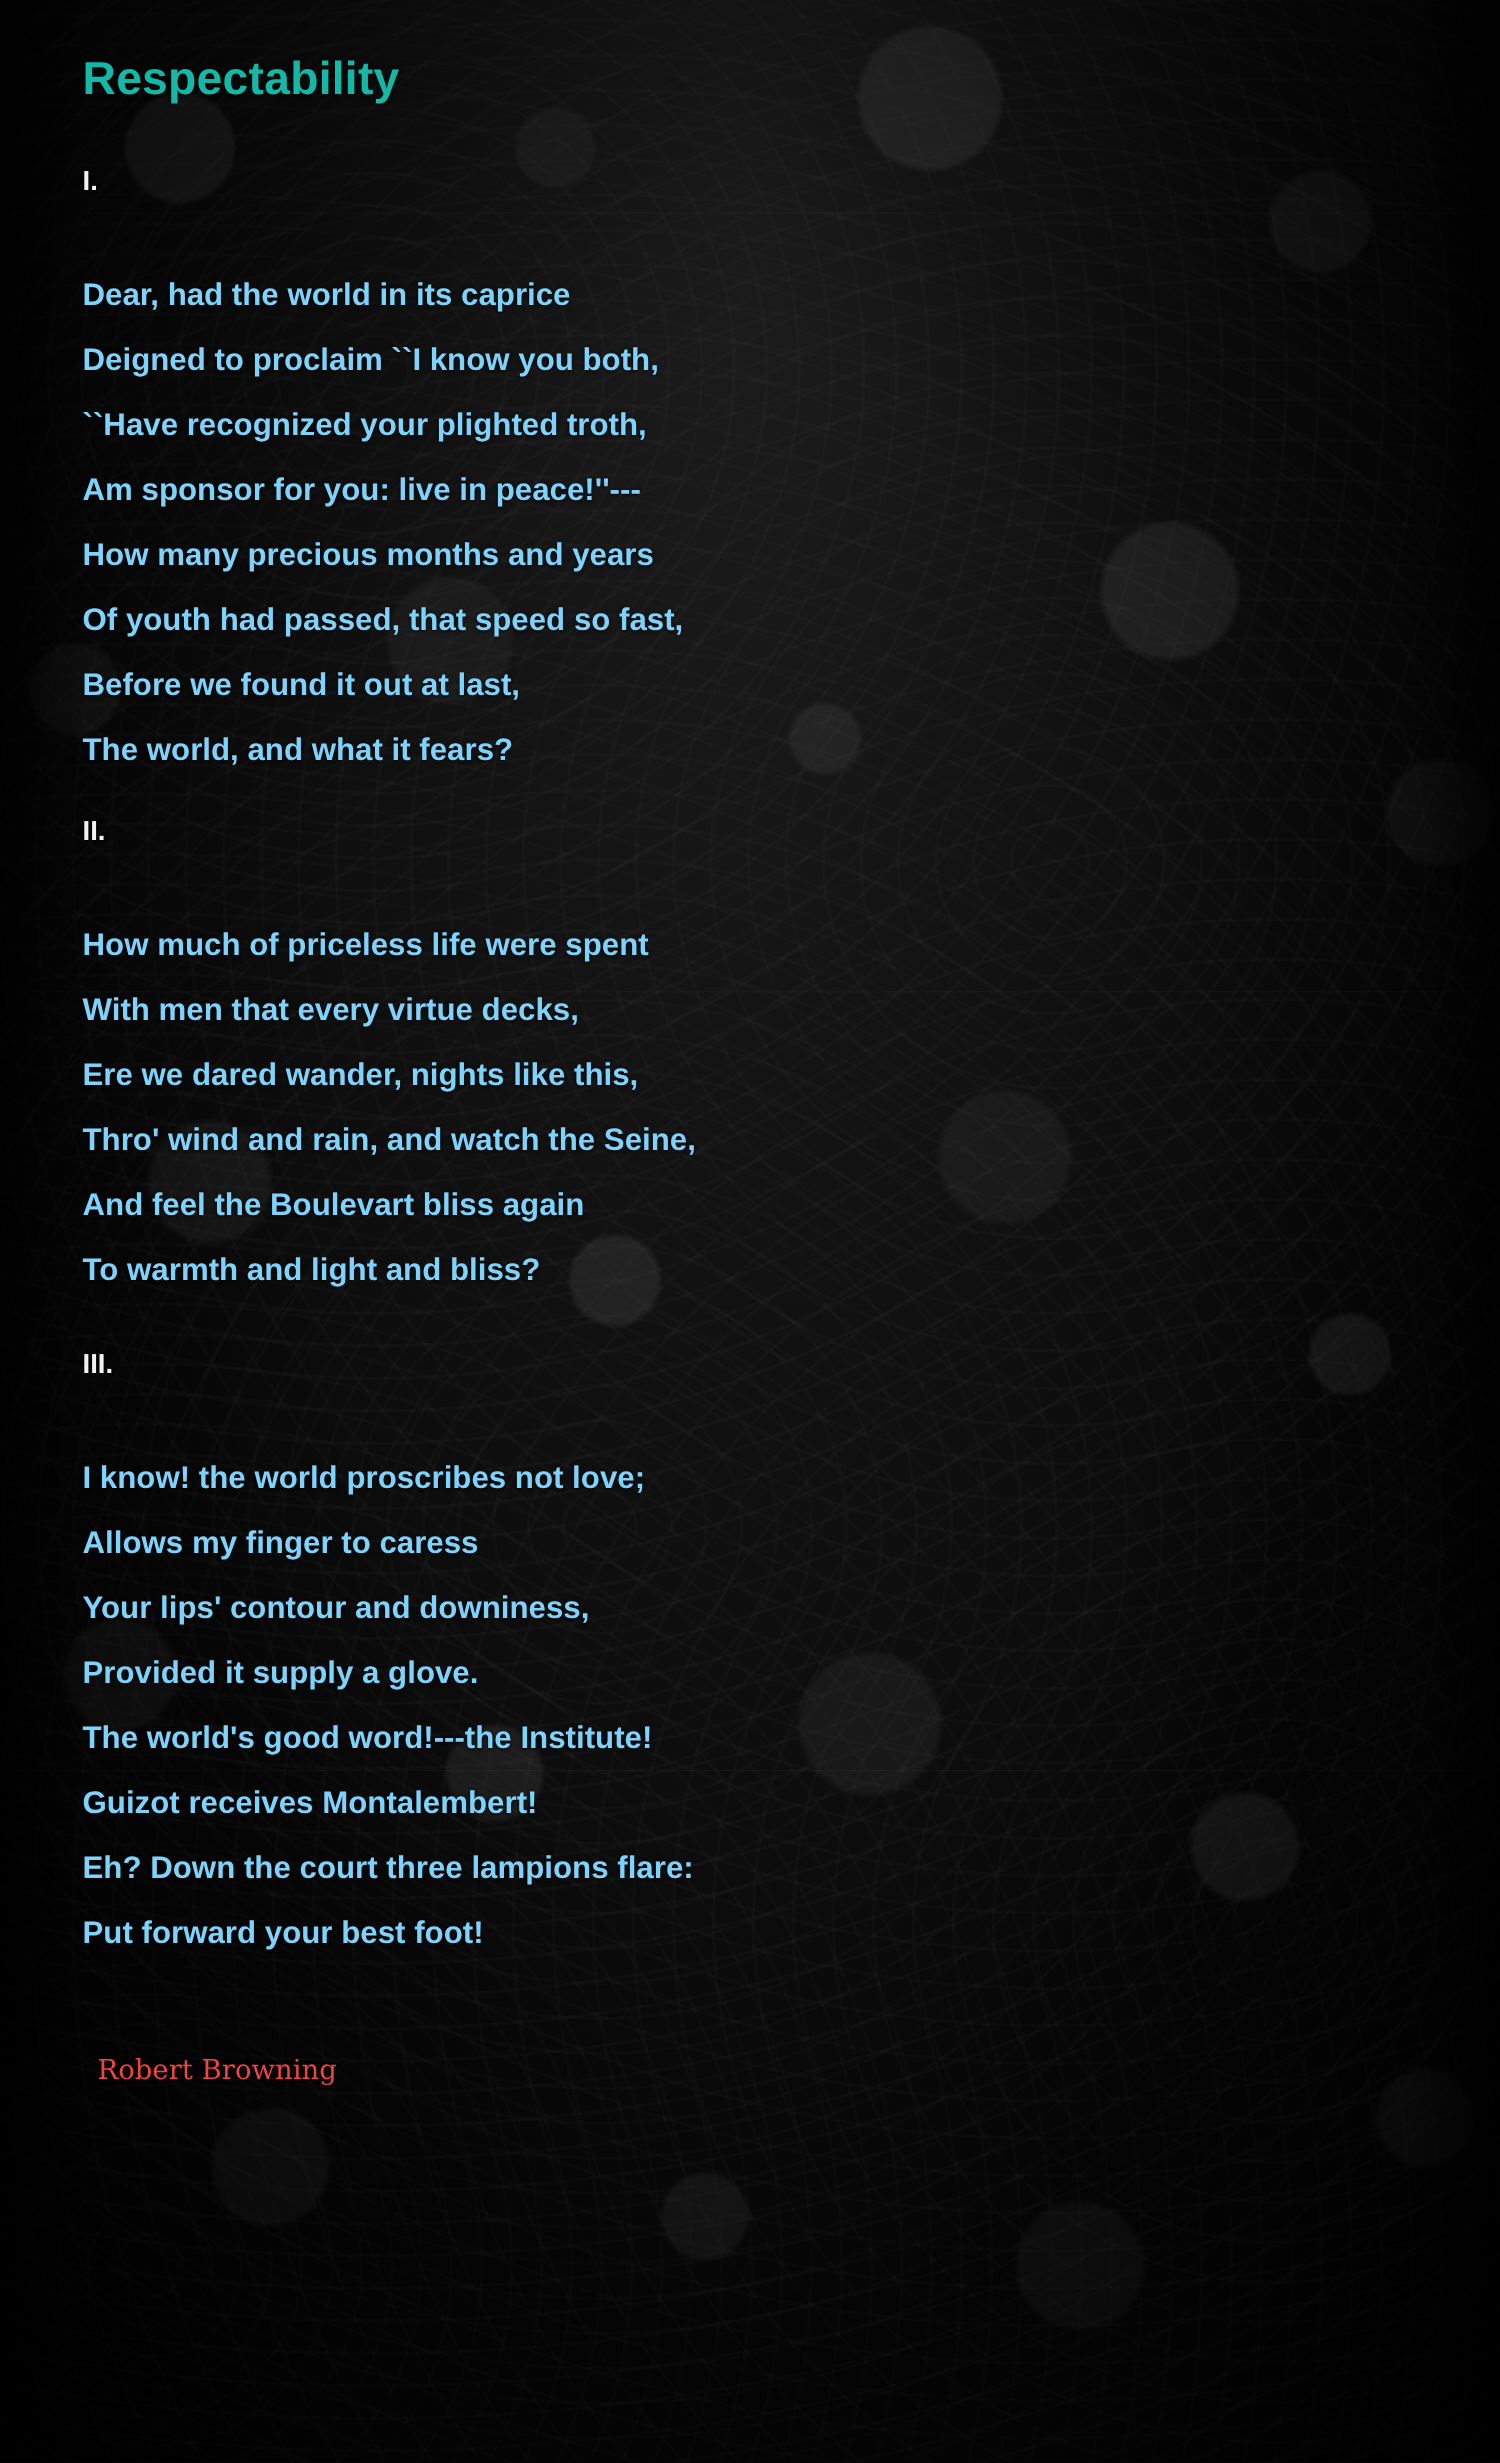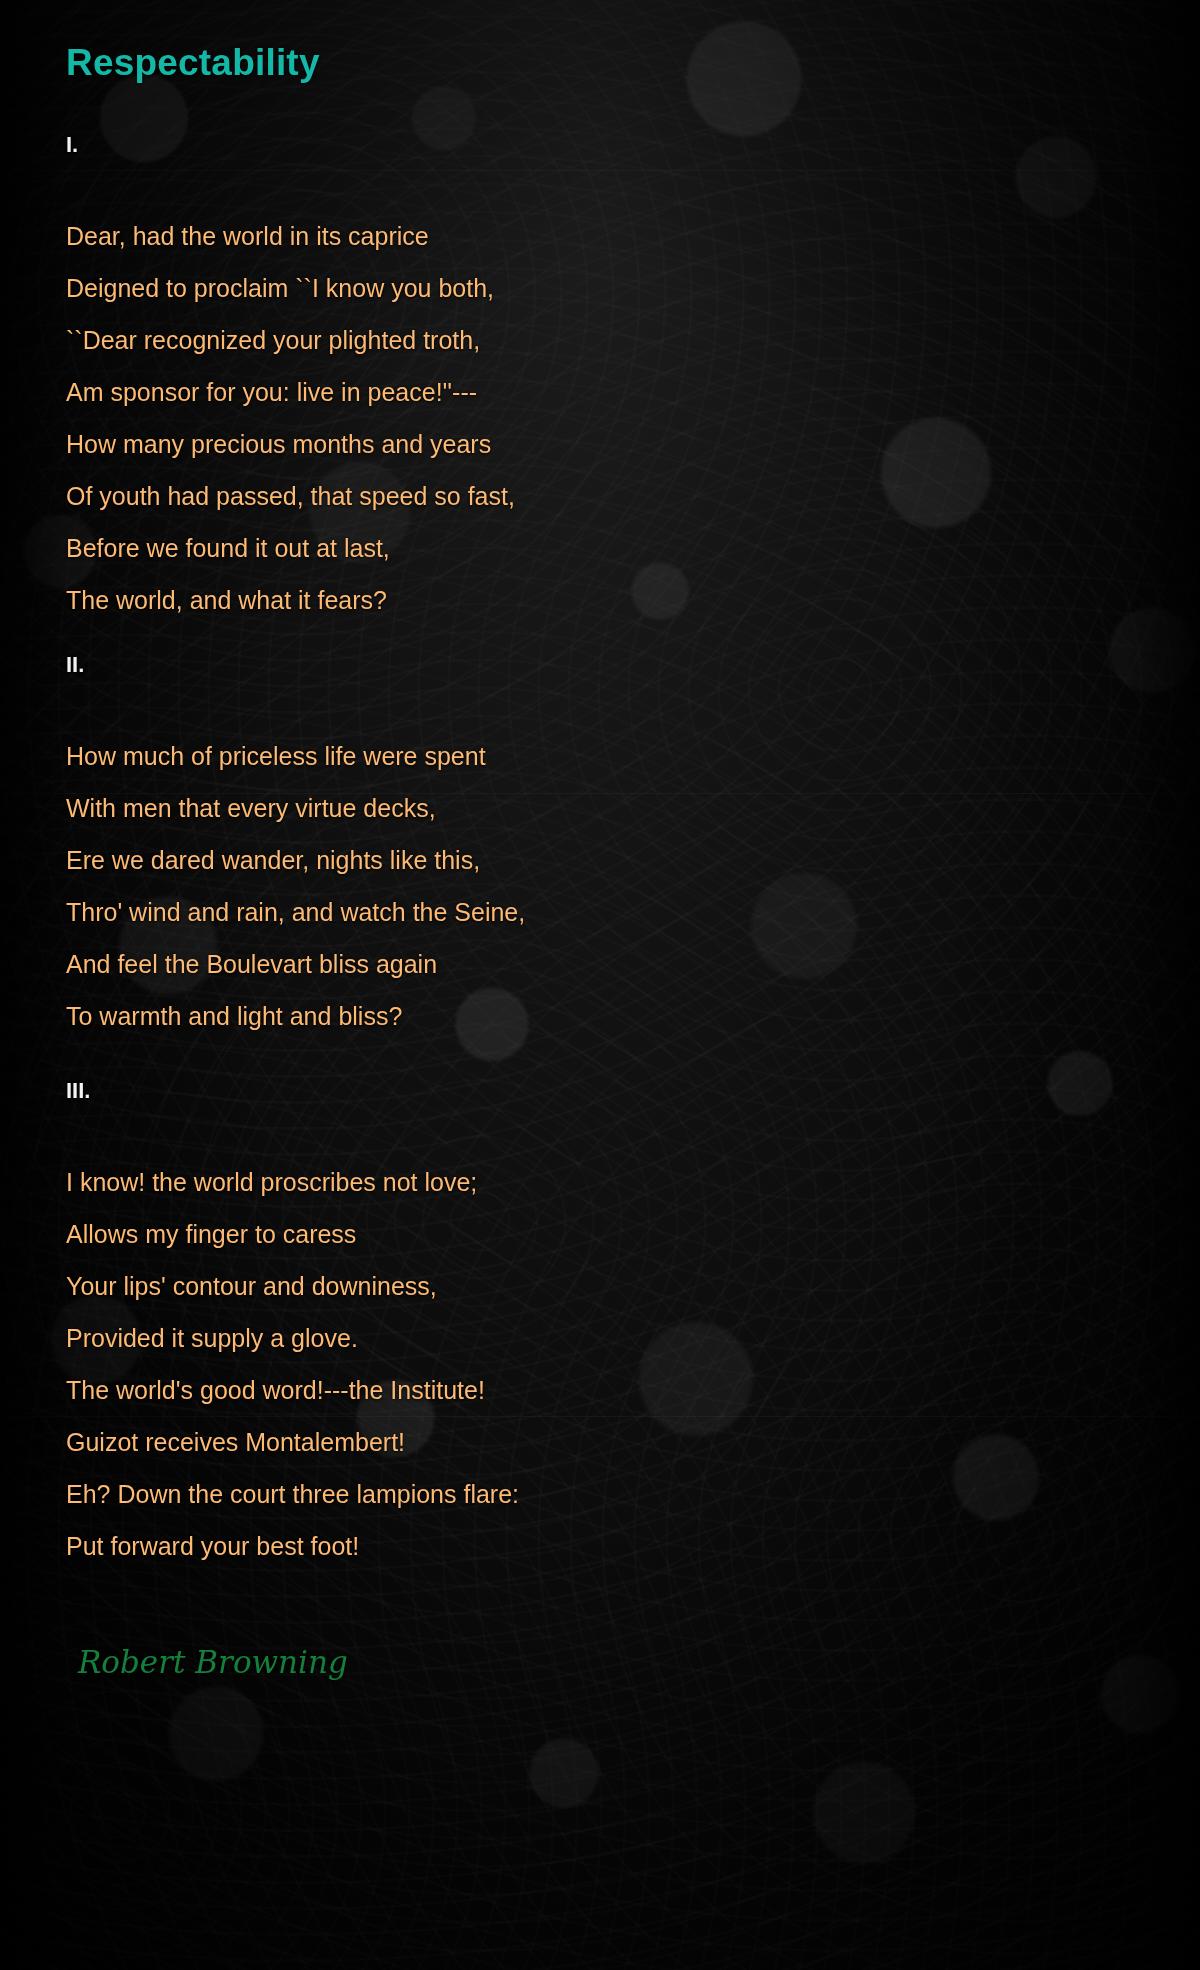--- a/index.html
+++ b/index.html
@@ -95,35 +95,34 @@
     margin: 0 0 40px 0;
   }
   .stanza-number {
     color: #f2f2f2;
     font-size: 22px;
     font-weight: bold;
     margin: 0 0 52px 0;
     text-shadow: 0 1px 3px rgba(0,0,0,0.9);
   }
   .poem-line {
-    color: #fdba74;
+    color: #7dd3fc;
     font-size: 25px;
-    font-weight: normal;
+    font-weight: bold;
     line-height: 52px;
     white-space: pre;
     text-shadow: 0 1px 3px rgba(0,0,0,0.95);
   }
   .stanza:nth-of-type(1) { margin-bottom: 26px; }
   .stanza:nth-of-type(2) { margin-top: 19px; margin-bottom: 26px; }
   .stanza:nth-of-type(3) { margin-top: 36px; }
   .author {
-    color: #15803d;
+    color: #ef4444;
     font-family: "DejaVu Serif", serif;
-    font-style: italic;
-    font-size: 31px;
+    font-size: 22px;
     margin: 72px 0 0 12px;
     text-shadow: 0 1px 3px rgba(0,0,0,0.9);
   }
 </style>
 </head>
 <body>
 
 <div class="poem-page">
   <div class="bg-layer bg-base"></div>
   <div class="bg-layer bg-damask"></div>
@@ -131,21 +130,21 @@
   <div class="bg-layer bg-seams"></div>
   <div class="bg-layer bg-vignette"></div>
 
   <div class="content">
     <h1 class="poem-title">Respectability</h1>
 
     <div class="stanza">
       <div class="stanza-number">I.</div>
       <div class="poem-line">Dear, had the world in its caprice</div>
       <div class="poem-line">Deigned to proclaim ``I know you both,</div>
-      <div class="poem-line">``Dear recognized your plighted troth,</div>
+      <div class="poem-line">``Have recognized your plighted troth,</div>
       <div class="poem-line">Am sponsor for you: live in peace!''---</div>
       <div class="poem-line">How many precious months and years</div>
       <div class="poem-line">Of youth had passed, that speed so fast,</div>
       <div class="poem-line">Before we found it out at last,</div>
       <div class="poem-line">The world, and what it fears?</div>
     </div>
 
     <div class="stanza">
       <div class="stanza-number">II.</div>
       <div class="poem-line">How much of priceless life were spent</div>

